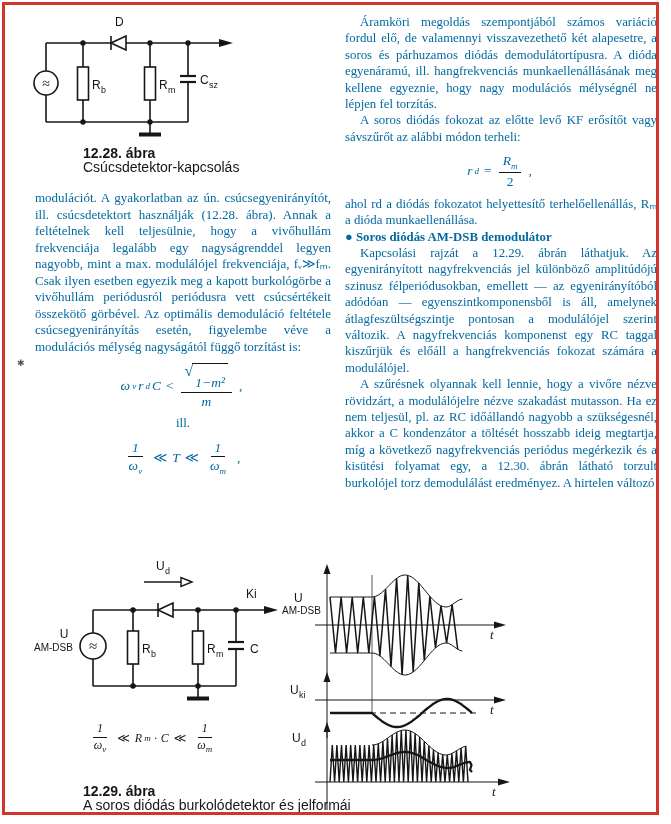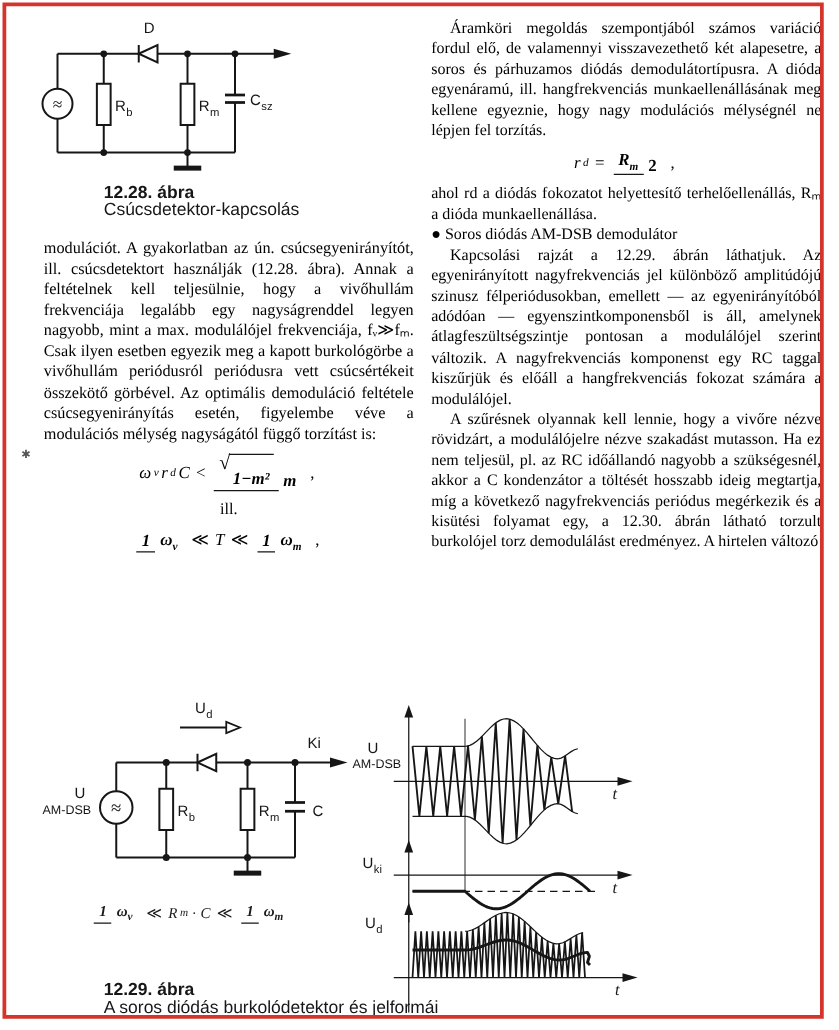--- a/index.html
+++ b/index.html
@@ -4,32 +4,32 @@
 <style>
   html,body{margin:0;padding:0;}
   body{
     width:671px;height:824px;position:relative;background:#ffffff;
     font-family:"Liberation Serif",serif;color:#1a1a1a;overflow:hidden;
   }
   .red-frame{
     position:absolute;left:2px;top:2px;width:657px;height:813px;
     border:3px solid #d5342a;box-sizing:border-box;pointer-events:none;z-index:50;
   }
-  .textcol{position:absolute;text-align:justify;font-size:13px;color:#000000;}
+  .textcol{position:absolute;text-align:justify;font-size:13px;color:#0369a1;}
   .leftcol{left:35px;top:190px;width:296px;line-height:16.5px;}
   .rightcol{left:345px;top:14px;width:312px;line-height:16.4px;font-size:12.8px;}
   .textcol p{margin:0;}
   .indent{text-indent:15px;}
-  .heading{font-weight:normal;margin:9px 0 7px 0;}
+  .heading{font-weight:bold;margin:9px 0 7px 0;}
   .formula{
     display:flex;justify-content:center;align-items:center;
     font-style:italic;font-size:13.5px;margin:8px 0 6px 0;gap:2px;
   }
   .formula .rel{font-style:normal;padding:0 3px;}
-  .frac{display:inline-flex;align-items:flex-end;line-height:1.15;margin:0 2px;font-weight:bold;}
+  .frac{display:inline-flex;flex-direction:column;align-items:center;line-height:1.15;margin:0 2px;}
   .frac .num{padding:0 4px 1px;border-bottom:1.2px solid #161616;}
   .frac .den{padding:1px 4px 0;}
   .sqrt{display:inline-flex;align-items:flex-start;}
   .sqrt .rad{font-style:normal;font-size:16px;line-height:1;margin-right:-1px;}
   .sqrt .cand{border-top:1.2px solid #161616;padding:11px 3px 0;}
   sub{font-size:9px;}
   .ill{margin:2px 0 0 0;text-align:center;}
   .fig-caption{
     position:absolute;font-family:"Liberation Sans",sans-serif;
     font-size:14px;line-height:14px;color:#161616;margin-left:48px;
@@ -135,20 +135,21 @@
     </span>
     <span class="rel">,</span>
   </div>
 
 </div>
 
 <div class="margin-mark">✱</div>
 
 <div class="textcol rightcol">
   <p class="indent">Áramköri megoldás szempontjából számos variáció fordul elő, de valamennyi visszavezethető két alapesetre, a soros és párhuzamos diódás demodulátortípusra. A dióda egyenáramú, ill. hangfrekvenciás munkaellenállásának meg kellene egyeznie, hogy nagy modulációs mélységnél ne lépjen fel torzítás.</p>
+  <p class="indent">A soros diódás fokozat az előtte levő KF erősítőt vagy sávszűrőt az alábbi módon terheli:</p>
 
   <div class="formula">
     <span>r</span>
       <sub>d</sub>
     <span class="rel">=</span>
     <span class="frac">
       <span class="num"><span>R</span><sub>m</sub></span>
       <span class="den" style="font-style:normal">2</span>
     </span>
     <span class="rel">,</span>

